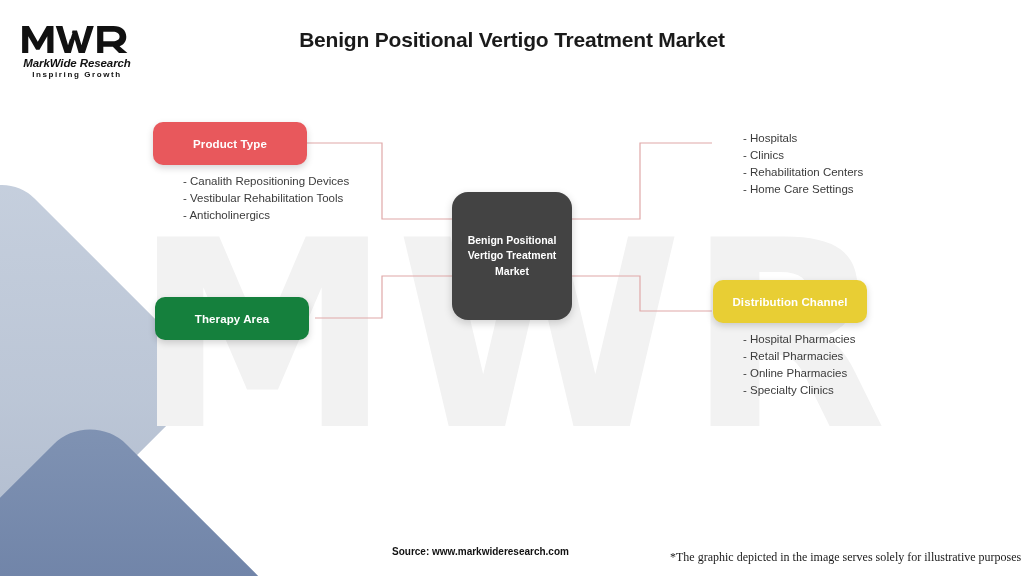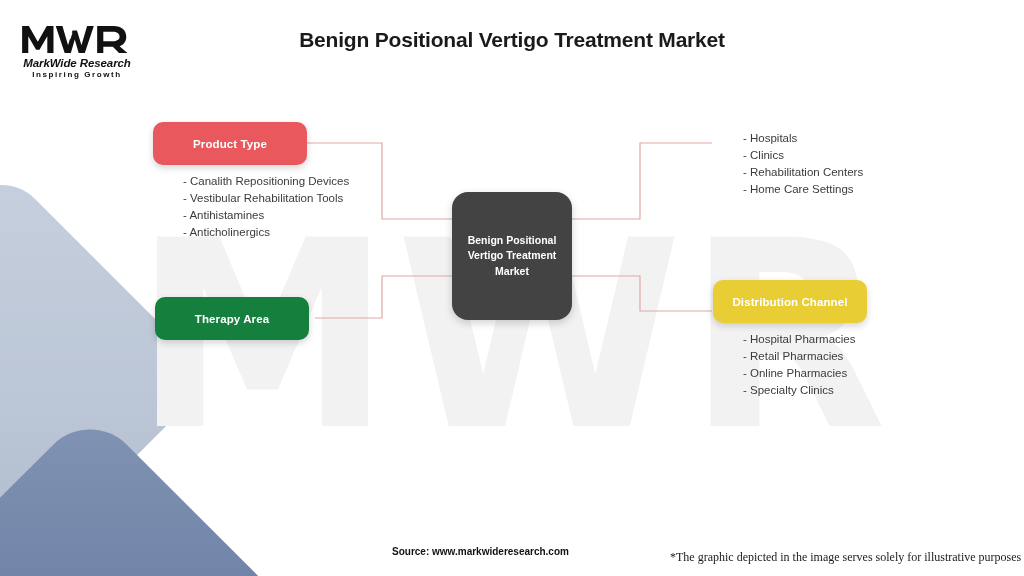--- a/index.html
+++ b/index.html
@@ -226,21 +226,20 @@
     <path d="M712 311 L640 311 L640 276 L572 276" fill="none" stroke="#e0a8a8" stroke-width="1.2"></path>
   </svg>
 
   <div class="center-node">Benign Positional Vertigo Treatment Market</div>
 
   <div class="branch branch-product">
     <div class="branch-header" style="background:#e8585c">Product Type</div>
     <ul class="branch-list">
       <li>- Canalith Repositioning Devices</li>
       <li>- Vestibular Rehabilitation Tools</li>
-      <li>- Antihistamines</li>
       <li>- Anticholinergics</li>
     </ul>
   </div>
 
   <div class="branch branch-therapy">
     <div class="branch-header" style="background:#15803d">Therapy Area</div>
   </div>
 
   <div class="branch branch-enduser">
     <ul class="branch-list">

